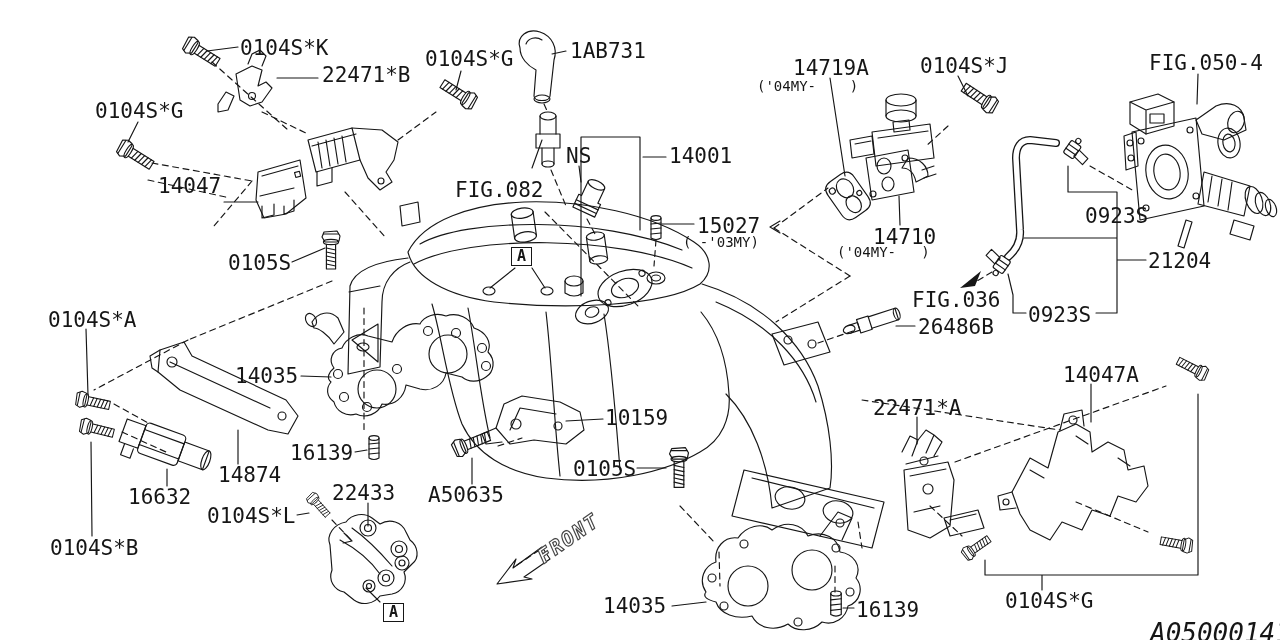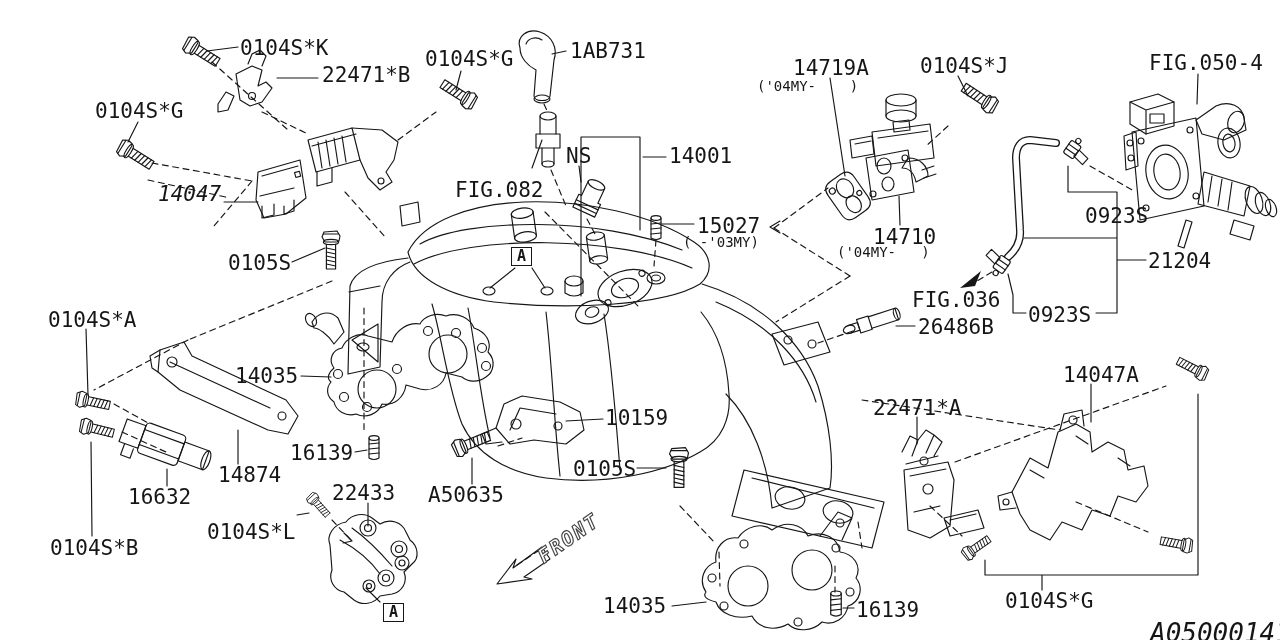--- a/index.html
+++ b/index.html
@@ -407,28 +407,28 @@
       <div class="lbl part" style="left: 669px; top: 146px;">14001</div>
       <div class="lbl part" style="left: 697px; top: 216px;">15027</div>
       <div class="lbl note" style="left: 683px; top: 235px;">( -'03MY)</div>
       <div class="lbl part" style="left: 873px; top: 227px;">14710</div>
       <div class="lbl note" style="left: 837px; top: 245px;">('04MY-   )</div>
       <div class="lbl fig" style="left: 912px; top: 290px; text-align: right;">FIG.036</div>
       <div class="lbl part" style="left: 918px; top: 317px;">26486B</div>
       <div class="lbl part" style="left: 1085px; top: 206px;">0923S</div>
       <div class="lbl part" style="left: 1148px; top: 251px;">21204</div>
       <div class="lbl part" style="left: 1028px; top: 305px;">0923S</div>
-      <div class="lbl part" style="left: 158px; top: 184px; font-style: italic;">14047</div>
+      <div class="lbl part" style="left: 158px; top: 176px;">14047</div>
       <div class="lbl part" style="left: 228px; top: 253px;">0105S</div>
       <div class="lbl part" style="left: 48px; top: 310px;">0104S*A</div>
       <div class="lbl part" style="left: 235px; top: 366px;">14035</div>
       <div class="lbl part" style="left: 290px; top: 443px;">16139</div>
       <div class="lbl part" style="left: 218px; top: 465px;">14874</div>
       <div class="lbl part" style="left: 128px; top: 487px;">16632</div>
-      <div class="lbl part" style="left: 207px; top: 506px; margin-top: 16px;">0104S*L</div>
+      <div class="lbl part" style="left: 207px; top: 506px;">0104S*L</div>
       <div class="lbl part" style="left: 332px; top: 483px;">22433</div>
       <div class="lbl part" style="left: 50px; top: 538px;">0104S*B</div>
       <div class="lbl part" style="left: 428px; top: 485px;">A50635</div>
       <div class="lbl part" style="left: 605px; top: 408px;">10159</div>
       <div class="lbl part" style="left: 573px; top: 459px;">0105S</div>
       <div class="lbl part" style="left: 603px; top: 596px;">14035</div>
       <div class="lbl part" style="left: 856px; top: 600px;">16139</div>
       <div class="lbl part" style="left: 873px; top: 398px;">22471*A</div>
       <div class="lbl part" style="left: 1063px; top: 365px;">14047A</div>
       <div class="lbl part" style="left: 1005px; top: 591px;">0104S*G</div>

